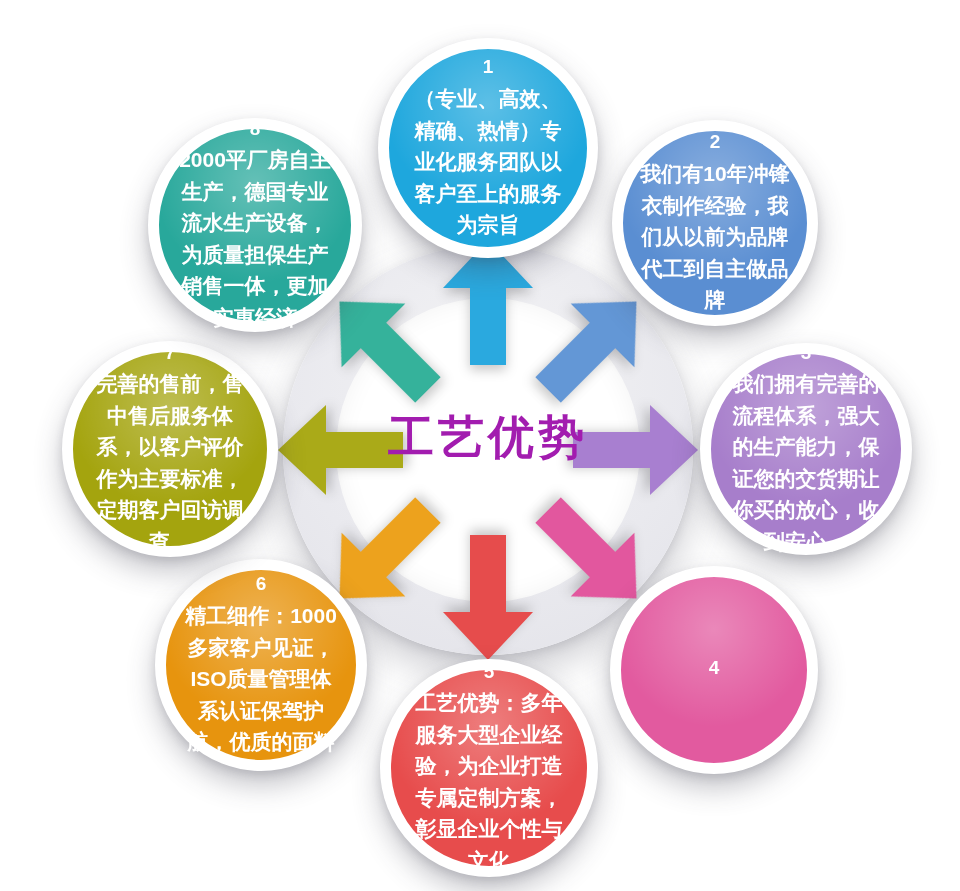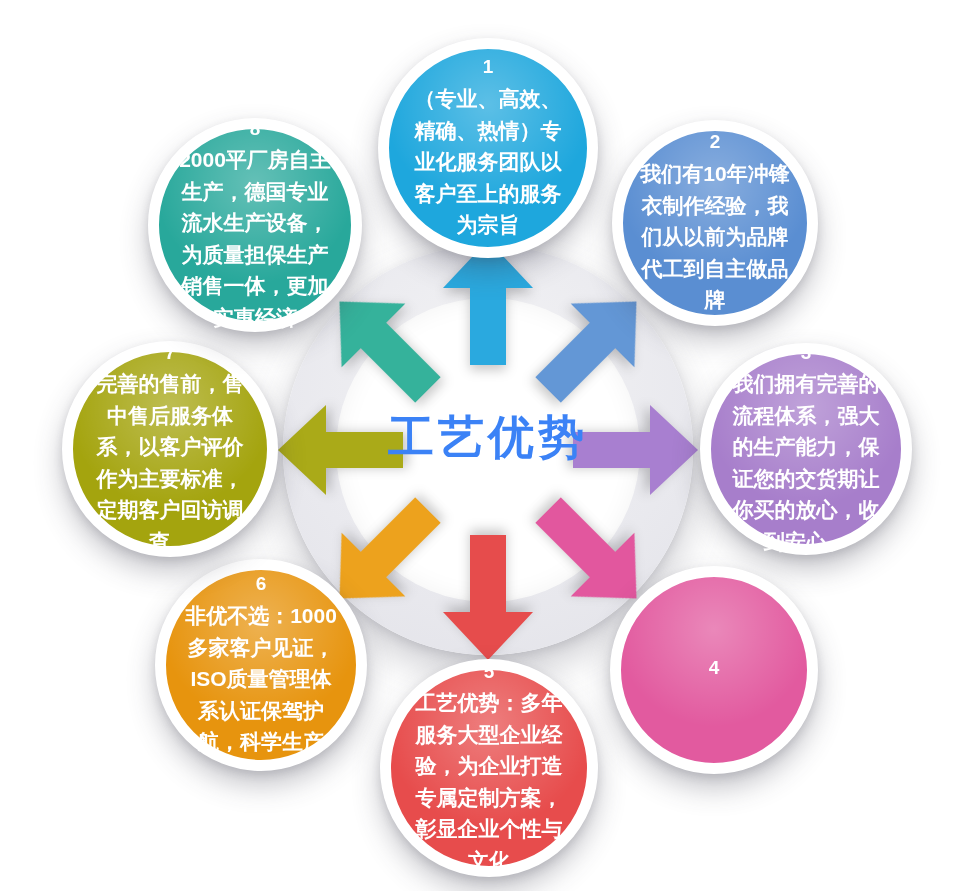--- a/index.html
+++ b/index.html
@@ -6,21 +6,21 @@
   #stage{position:relative;width:960px;height:891px;background:#fff;overflow:hidden;}
 
   
   .hub-ring{position:absolute;left:283px;top:245px;width:410px;height:410px;border-radius:50%;
     background:radial-gradient(circle at 50% 35%, #f3f3f5 0%, #e9e9ee 60%, #e2e2e8 100%);
     box-shadow:0 18px 40px rgba(80,80,95,.30), 0 4px 10px rgba(80,80,95,.15);}
   .hub-inner{position:absolute;left:336px;top:298px;width:304px;height:304px;border-radius:50%;
     background:#fff;box-shadow:inset 0 0 26px rgba(0,0,0,.05);}
   .hub-title{position:absolute;left:283px;top:245px;width:410px;height:410px;display:flex;
     align-items:center;justify-content:center;z-index:5;pointer-events:none;}
-  .hub-title span{font-size:46px;font-weight:bold;color:#3b82f6;letter-spacing:4px;transform:translateY(-12px);text-align:right;}
+  .hub-title span{font-size:46px;font-weight:bold;color:#a21caf;letter-spacing:4px;transform:translateY(-12px);text-align:right;}
 
   
   .arrow{position:absolute;left:443px;top:240px;width:90px;height:125px;
     transform-origin:45px 210px;z-index:2;filter:drop-shadow(0 5px 6px rgba(0,0,0,.22));}
   .a0{transform:rotate(0deg);}   .a1{transform:rotate(45deg);}
   .a2{transform:rotate(90deg);}  .a3{transform:rotate(135deg);}
   .a4{transform:rotate(180deg);} .a5{transform:rotate(225deg);}
   .a6{transform:rotate(270deg);} .a7{transform:rotate(315deg);}
 
   
@@ -91,21 +91,21 @@
   </div>
   <div class="bubble pos-4" style="background: radial-gradient(circle at 50% 28%, rgba(255, 255, 255, 0.28), rgba(255, 255, 255, 0) 60%), rgb(226, 90, 159);">
     <div class="num">4</div>
   </div>
   <div class="bubble pos-5" style="background: radial-gradient(circle at 50% 28%, rgba(255, 255, 255, 0.28), rgba(255, 255, 255, 0) 60%), rgb(231, 76, 76);">
     <div class="num">5</div>
     <div class="txt">工艺优势：多年服务大型企业经验，为企业打造专属定制方案，彰显企业个性与文化</div>
   </div>
   <div class="bubble pos-6" style="background: radial-gradient(circle at 50% 28%, rgba(255, 255, 255, 0.28), rgba(255, 255, 255, 0) 60%), rgb(231, 148, 14);">
     <div class="num">6</div>
-    <div class="txt">非优不选：1000多家客户见证，ISO质量管理体系认证保驾护航，科学生产</div>
+    <div class="txt">精工细作：1000多家客户见证，ISO质量管理体系认证保驾护航，优质的面料</div>
   </div>
   <div class="bubble pos-7" style="background: radial-gradient(circle at 50% 28%, rgba(255, 255, 255, 0.28), rgba(255, 255, 255, 0) 60%), rgb(164, 164, 14);">
     <div class="num">7</div>
     <div class="txt">完善的售前，售中售后服务体系，以客户评价作为主要标准，定期客户回访调查。</div>
   </div>
   <div class="bubble pos-8" style="background: radial-gradient(circle at 50% 28%, rgba(255, 255, 255, 0.28), rgba(255, 255, 255, 0) 60%), rgb(40, 168, 155);">
     <div class="num">8</div>
     <div class="txt">2000平厂房自主生产，德国专业流水生产设备，为质量担保生产销售一体，更加实惠经济</div>
   </div>
 

